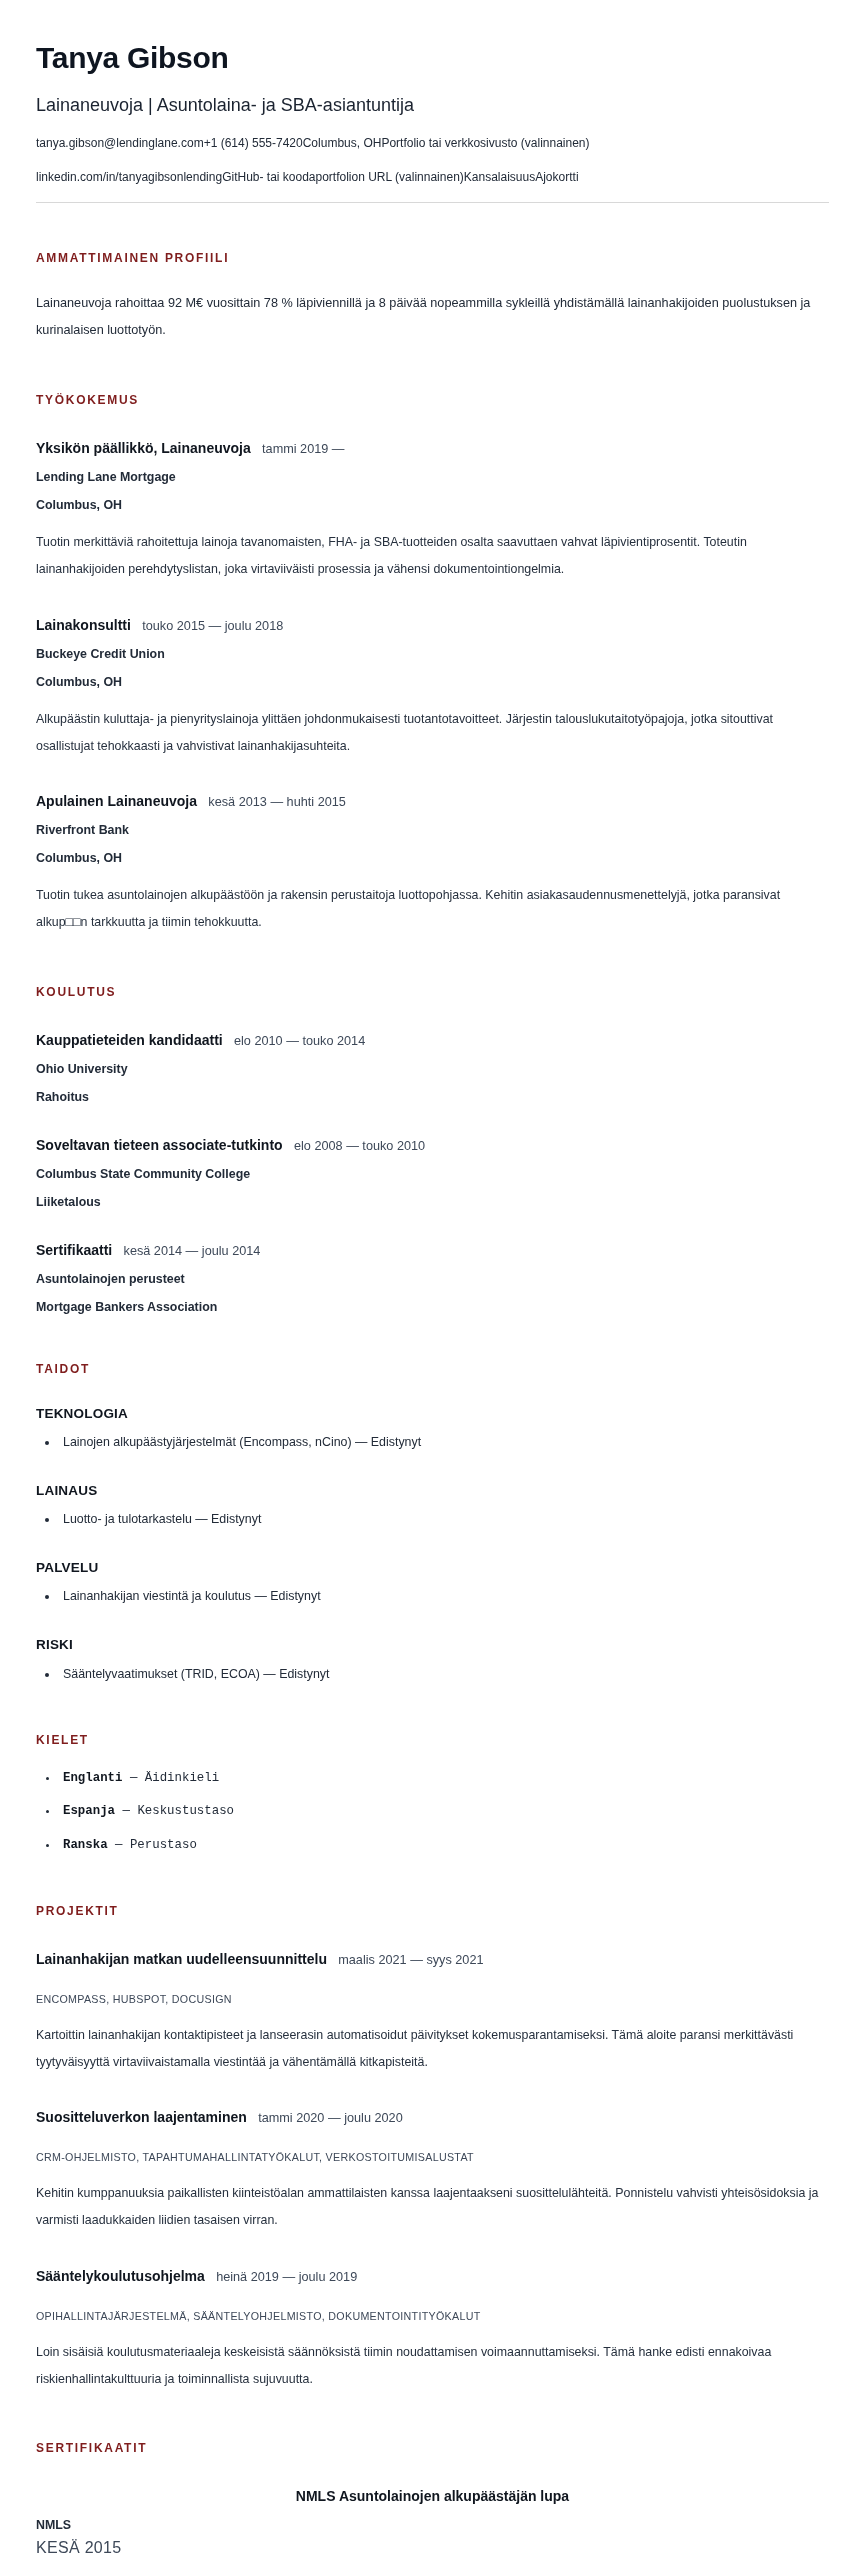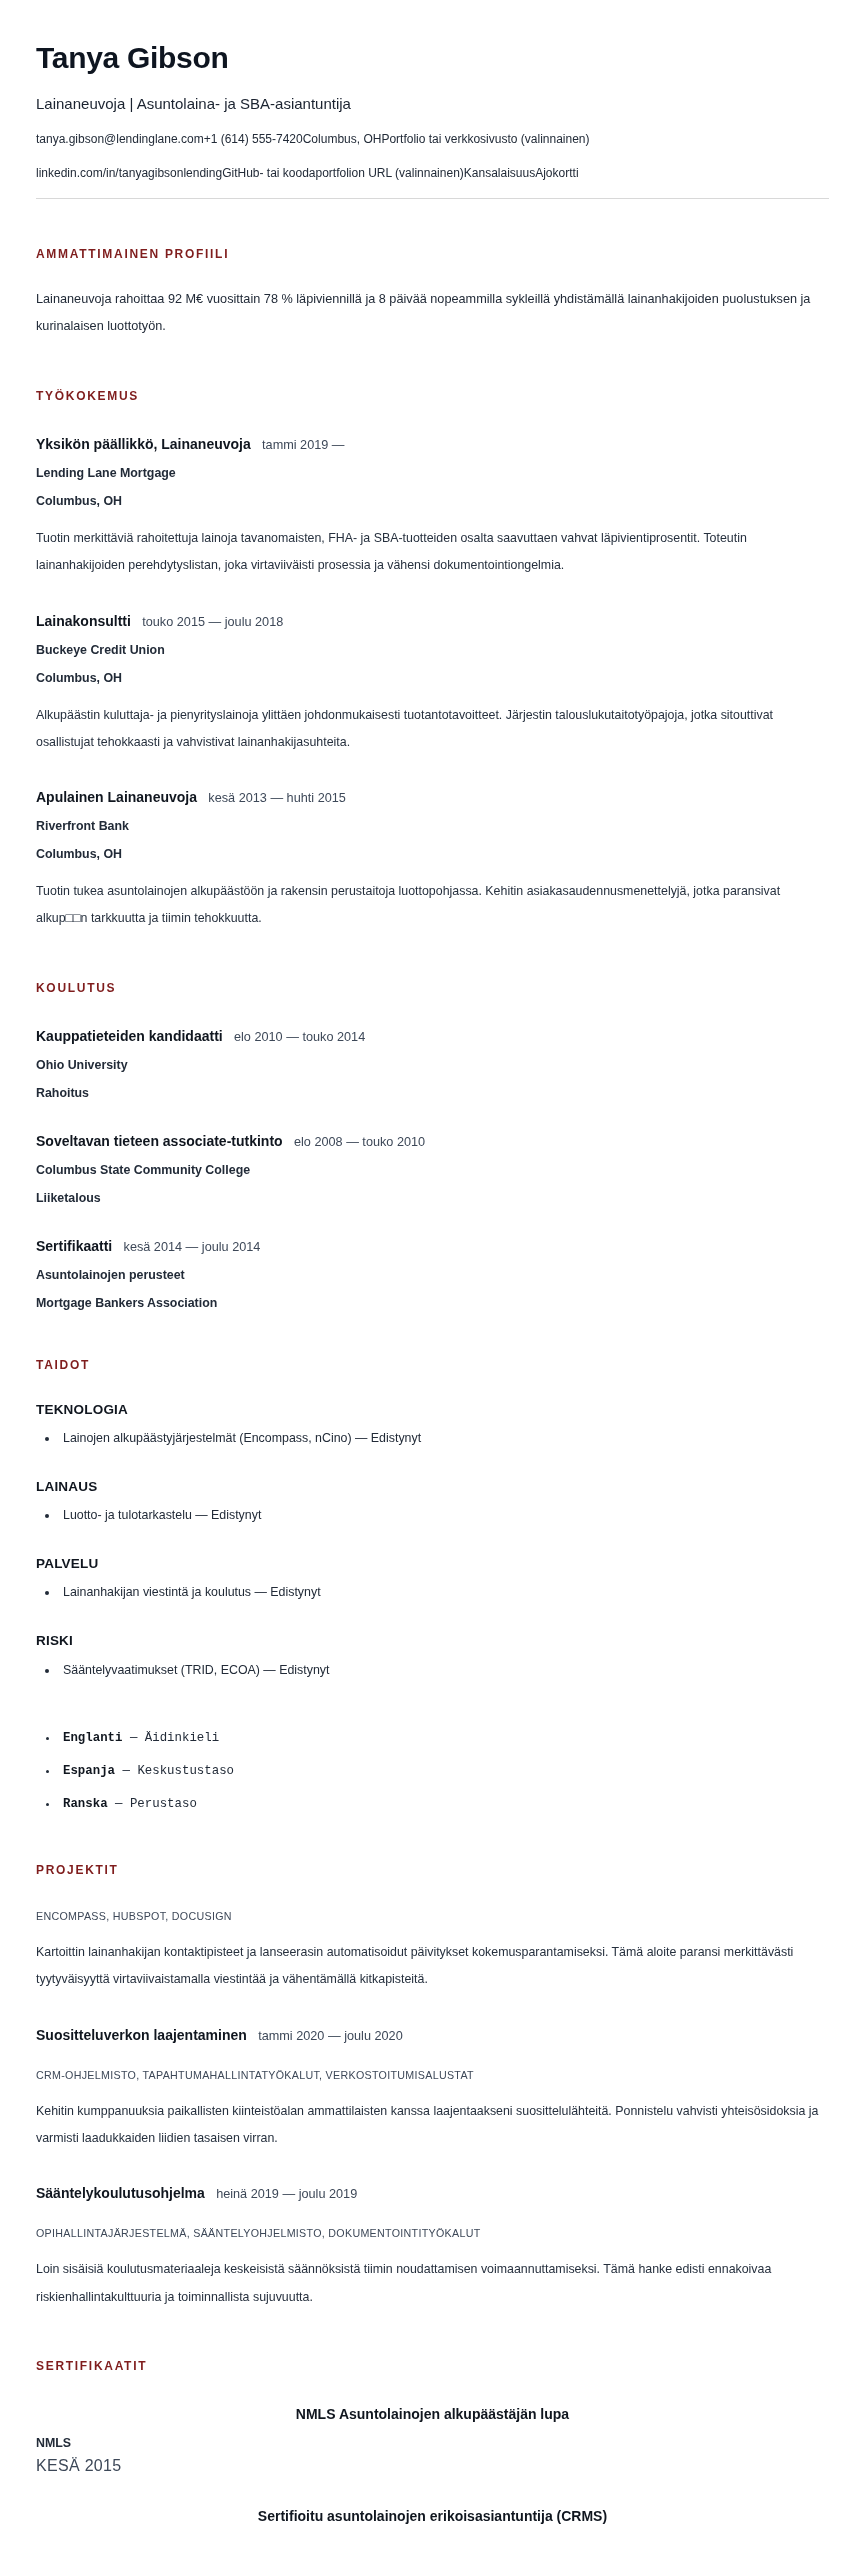--- a/index.html
+++ b/index.html
@@ -20,21 +20,21 @@
   
   .person-name {
     margin: 8px 0 0;
     font-size: 30px;
     font-weight: 700;
     letter-spacing: -0.3px;
     color: #0e1520;
   }
   .person-title {
     margin-top: 20px;
-    font-size: 15px;
+    font-size: 18px;
     color: #1b2330;
   }
   .contact-line {
     margin-top: 18.6px;
     font-size: 12px;
     color: #222b38;
     line-height: 1.35;
     word-break: break-word;
   }
   .contact-line span { white-space: pre-wrap; }
@@ -237,31 +237,36 @@
 
     <div class="skill-group">
       <h3 class="skill-group-name">RISKI</h3>
       <ul class="bullets">
         <li>Sääntelyvaatimukset (TRID, ECOA) — Edistynyt</li>
       </ul>
     </div>
   </section>
 
   <section class="section">
+    <h2 class="section-heading">KIELET</h2>
     <ul class="bullets" style="margin-top:22.5px;font-family:Liberation Mono, monospace;">
       <li><span class="lang-name">Englanti</span> <span>—</span> <span>Äidinkieli</span></li>
       <li><span class="lang-name">Espanja</span> <span>—</span> <span>Keskustustaso</span></li>
       <li><span class="lang-name">Ranska</span> <span>—</span> <span>Perustaso</span></li>
     </ul>
   </section>
 
   <section class="section">
     <h2 class="section-heading">PROJEKTIT</h2>
 
     <div class="entry">
+      <div class="entry-title-row">
+        <h3 class="entry-title">Lainanhakijan matkan uudelleensuunnittelu</h3>
+        <span class="entry-dates">maalis 2021 — syys 2021</span>
+      </div>
       <div class="meta-line">ENCOMPASS, HUBSPOT, DOCUSIGN</div>
       <p class="entry-desc">Kartoittin lainanhakijan kontaktipisteet ja lanseerasin automatisoidut päivitykset kokemusparantamiseksi. Tämä aloite paransi merkittävästi tyytyväisyyttä virtaviivaistamalla viestintää ja vähentämällä kitkapisteitä.</p>
     </div>
 
     <div class="entry">
       <div class="entry-title-row">
         <h3 class="entry-title">Suositteluverkon laajentaminen</h3>
         <span class="entry-dates">tammi 2020 — joulu 2020</span>
       </div>
       <div class="meta-line">CRM-OHJELMISTO, TAPAHTUMAHALLINTATYÖKALUT, VERKOSTOITUMISALUSTAT</div>

